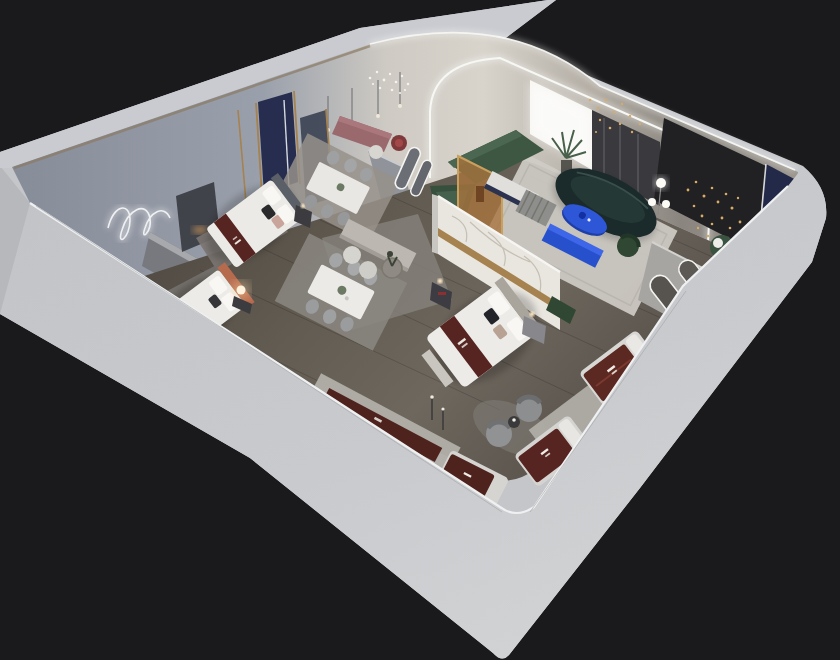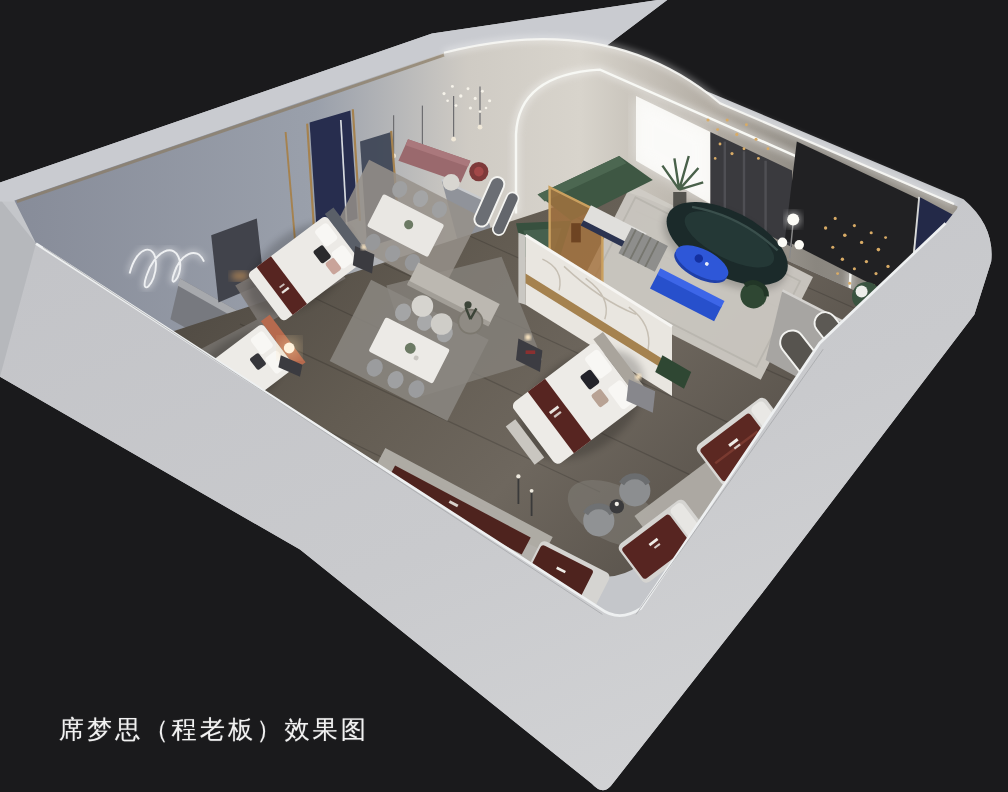--- a/index.html
+++ b/index.html
@@ -422,14 +422,13 @@
     <circle cx="650" cy="387" r="1.6" fill="#eeeadf"></circle>
   </g>
 
   <g>
     <path d="M 30,203 L 500,507 Q 516,519 534,507 L 683,286 L 788,186 L 803,167 Q 829,188 826,218 L 812,262 L 640,488 L 509,655 Q 502,663 493,653 L 250,458 L 0,314 Z" fill="url(#gSlab)"></path>
     <path d="M 30,203 L 500,507 Q 516,519 534,507 L 683,286 L 788,186" stroke="#eef0f1" stroke-width="2.2" fill="none"></path>
     <path d="M 36,206 L 502,512 M 530,512 L 686,291" stroke="#9fa1a4" stroke-width="0.8" fill="none" opacity="0.7"></path>
   </g>
 </svg>
 
-<div id="caption">席梦思（程老板）效果图</div>
 </div>
 
 </body></html>

